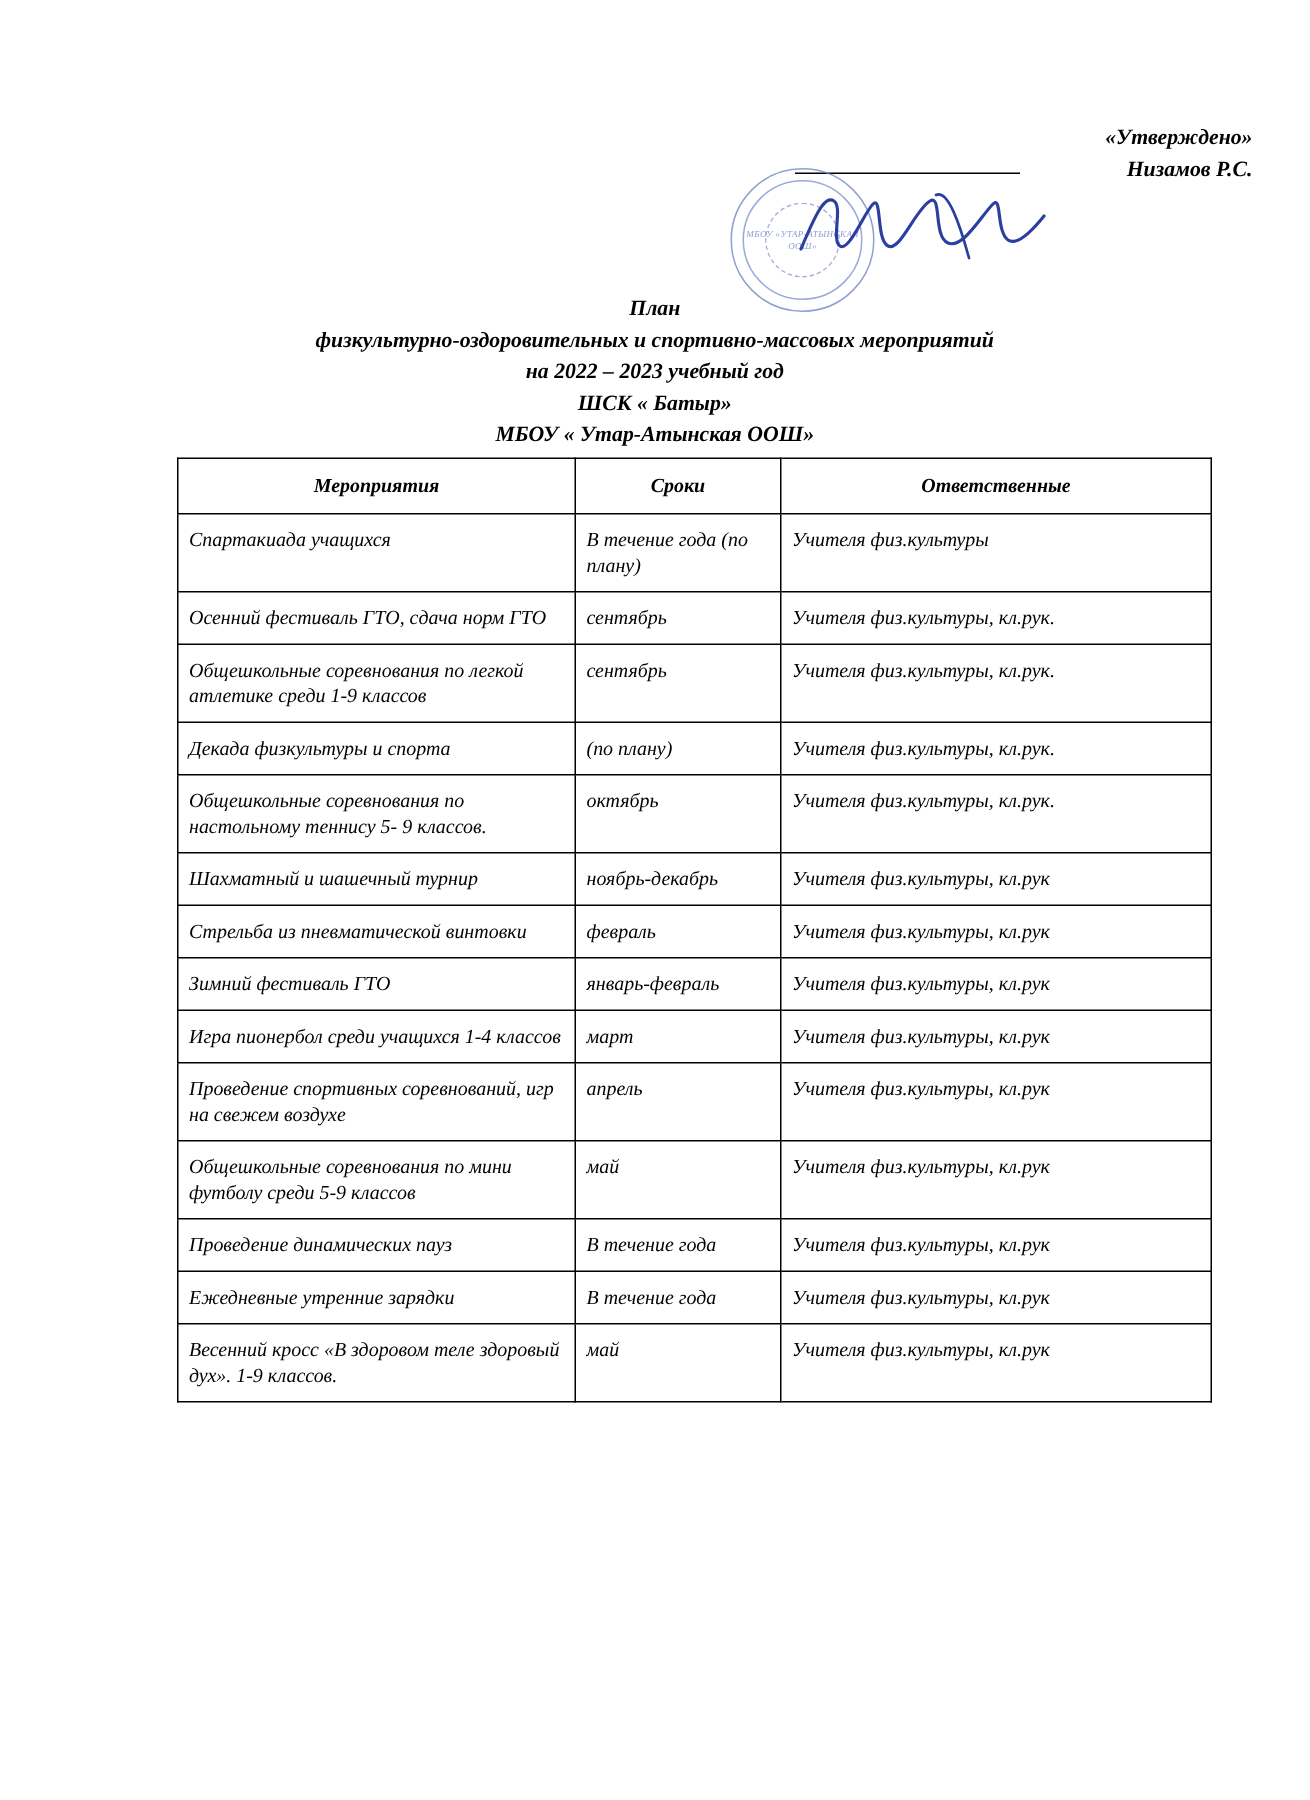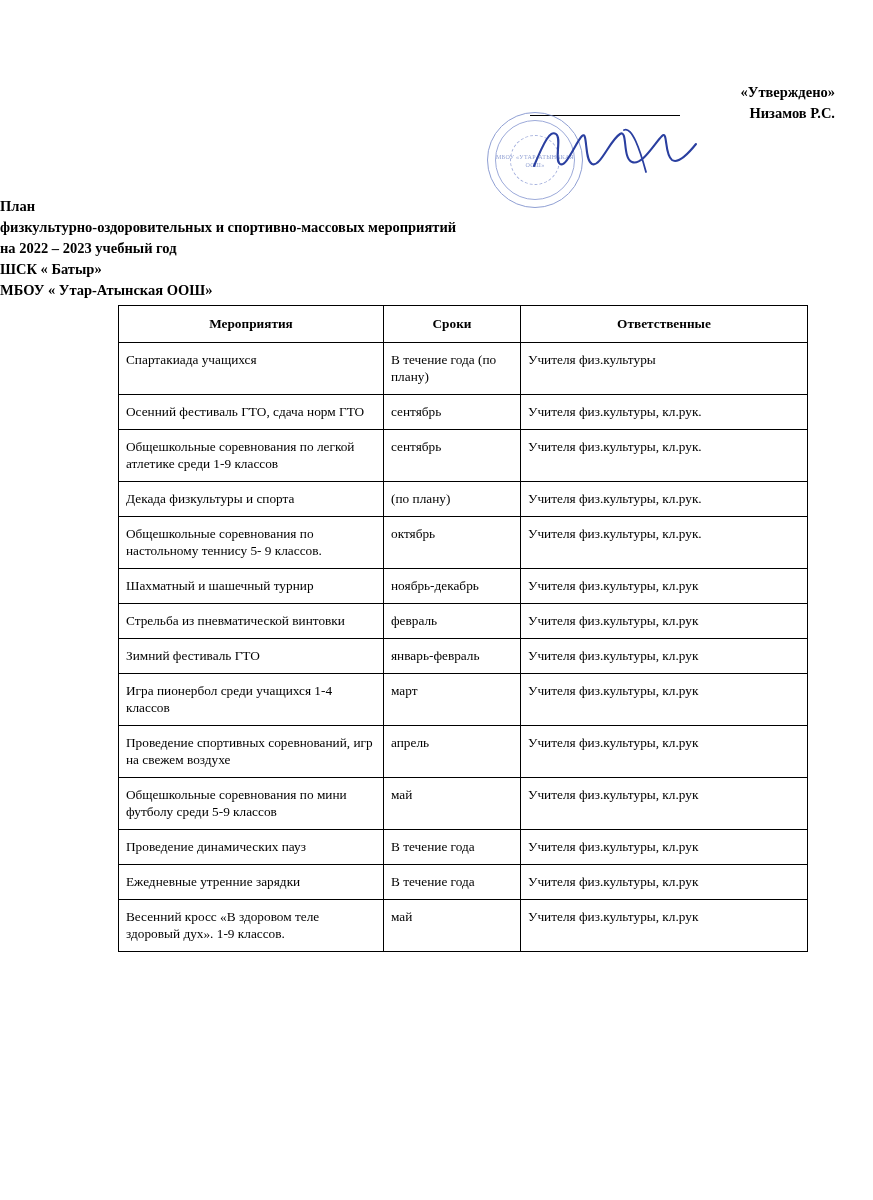--- a/index.html
+++ b/index.html
@@ -14,20 +14,21 @@
     font-family: "Liberation Serif", serif;
     color: #000000;
     overflow: hidden;
   }
   .page {
     position: relative;
     width: 803px;
     height: 1200px;
     padding: 0;
     box-sizing: border-box;
+    font-style: italic;
   }
 
   
   .approval {
     position: absolute;
     top: 82px;
     left: 0;
     width: 835px;
     text-align: right;
     font-weight: bold;
@@ -95,20 +96,21 @@
     height: 60px;
     pointer-events: none;
   }
 
   
   .title-block {
     position: absolute;
     top: 196px;
     left: 0;
     width: 873px;
+    text-align: center;
     font-weight: bold;
     font-size: 14.5px;
     line-height: 21px;
   }
   .title-block .tline { display: block; }
 
   
   .table-wrap {
     position: absolute;
     top: 305px;

